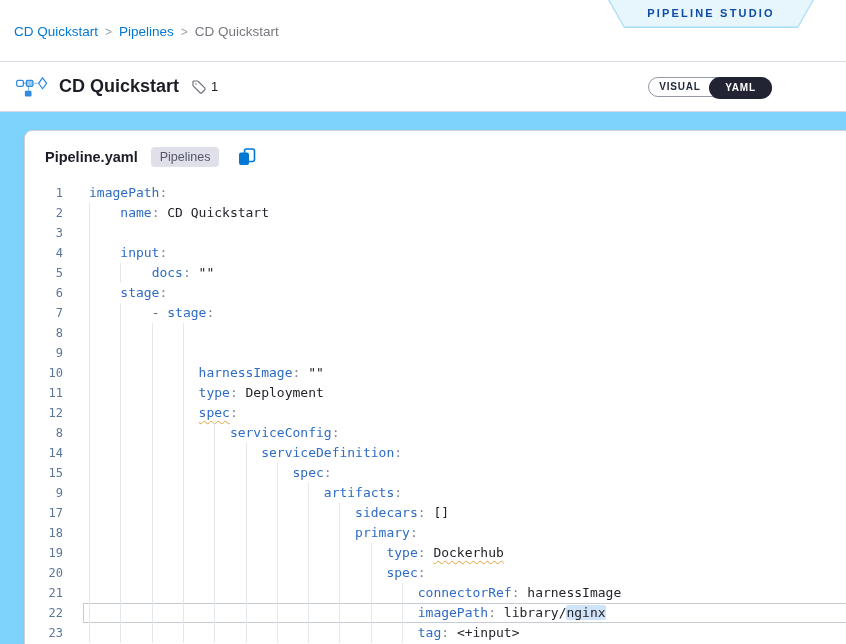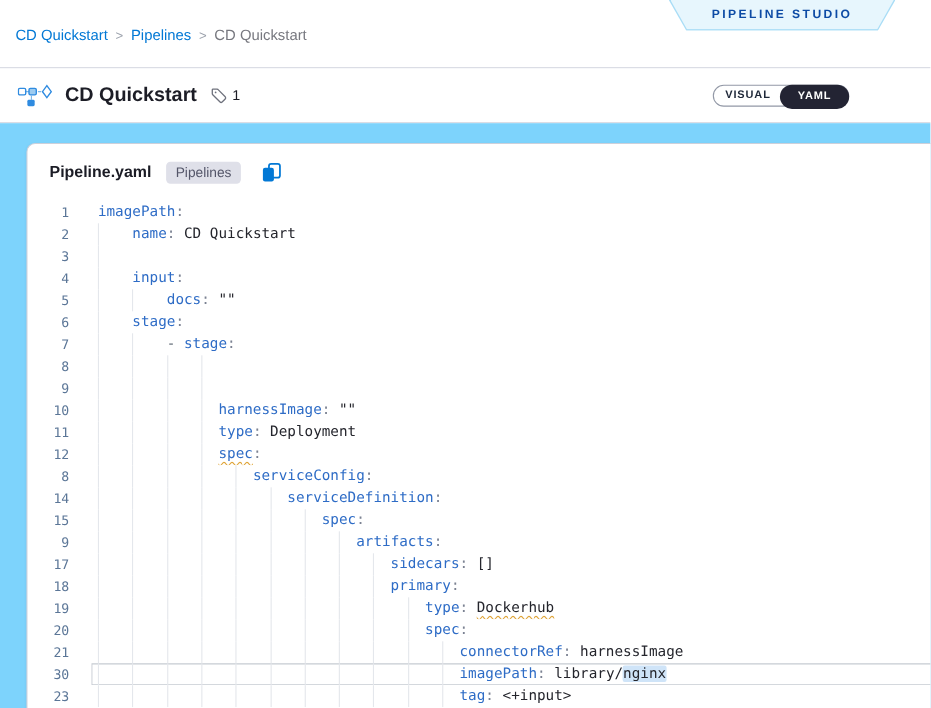--- a/index.html
+++ b/index.html
@@ -132,21 +132,21 @@
             <div class="ln">12</div>
             <div class="ln">8</div>
             <div class="ln">14</div>
             <div class="ln">15</div>
             <div class="ln">9</div>
             <div class="ln">17</div>
             <div class="ln">18</div>
             <div class="ln">19</div>
             <div class="ln">20</div>
             <div class="ln">21</div>
-            <div class="ln">30</div>
+            <div class="ln">22</div>
             <div class="ln">23</div>
           </div>
         <div class="code">
             <div class="cl"><span class="txt"><span class="tk-key">imagePath</span><span class="tk-punc">:</span></span></div>
             <div class="cl"><i class="guide" style="left: calc(0ch + 6px);"></i><span class="txt">    <span class="tk-key">name</span><span class="tk-punc">: </span><span class="tk-val">CD Quickstart</span></span></div>
             <div class="cl"><i class="guide" style="left: calc(0ch + 6px);"></i></div>
             <div class="cl"><i class="guide" style="left: calc(0ch + 6px);"></i><span class="txt">    <span class="tk-key">input</span><span class="tk-punc">:</span></span></div>
             <div class="cl"><i class="guide" style="left: calc(0ch + 6px);"></i><i class="guide" style="left: calc(4ch + 6px);"></i><span class="txt">        <span class="tk-key">docs</span><span class="tk-punc">: </span><span class="tk-val">""</span></span></div>
             <div class="cl"><i class="guide" style="left: calc(0ch + 6px);"></i><span class="txt">    <span class="tk-key">stage</span><span class="tk-punc">:</span></span></div>
             <div class="cl"><i class="guide" style="left: calc(0ch + 6px);"></i><i class="guide" style="left: calc(4ch + 6px);"></i><span class="txt">        <span class="tk-dash">- </span><span class="tk-key">stage</span><span class="tk-punc">:</span></span></div>

